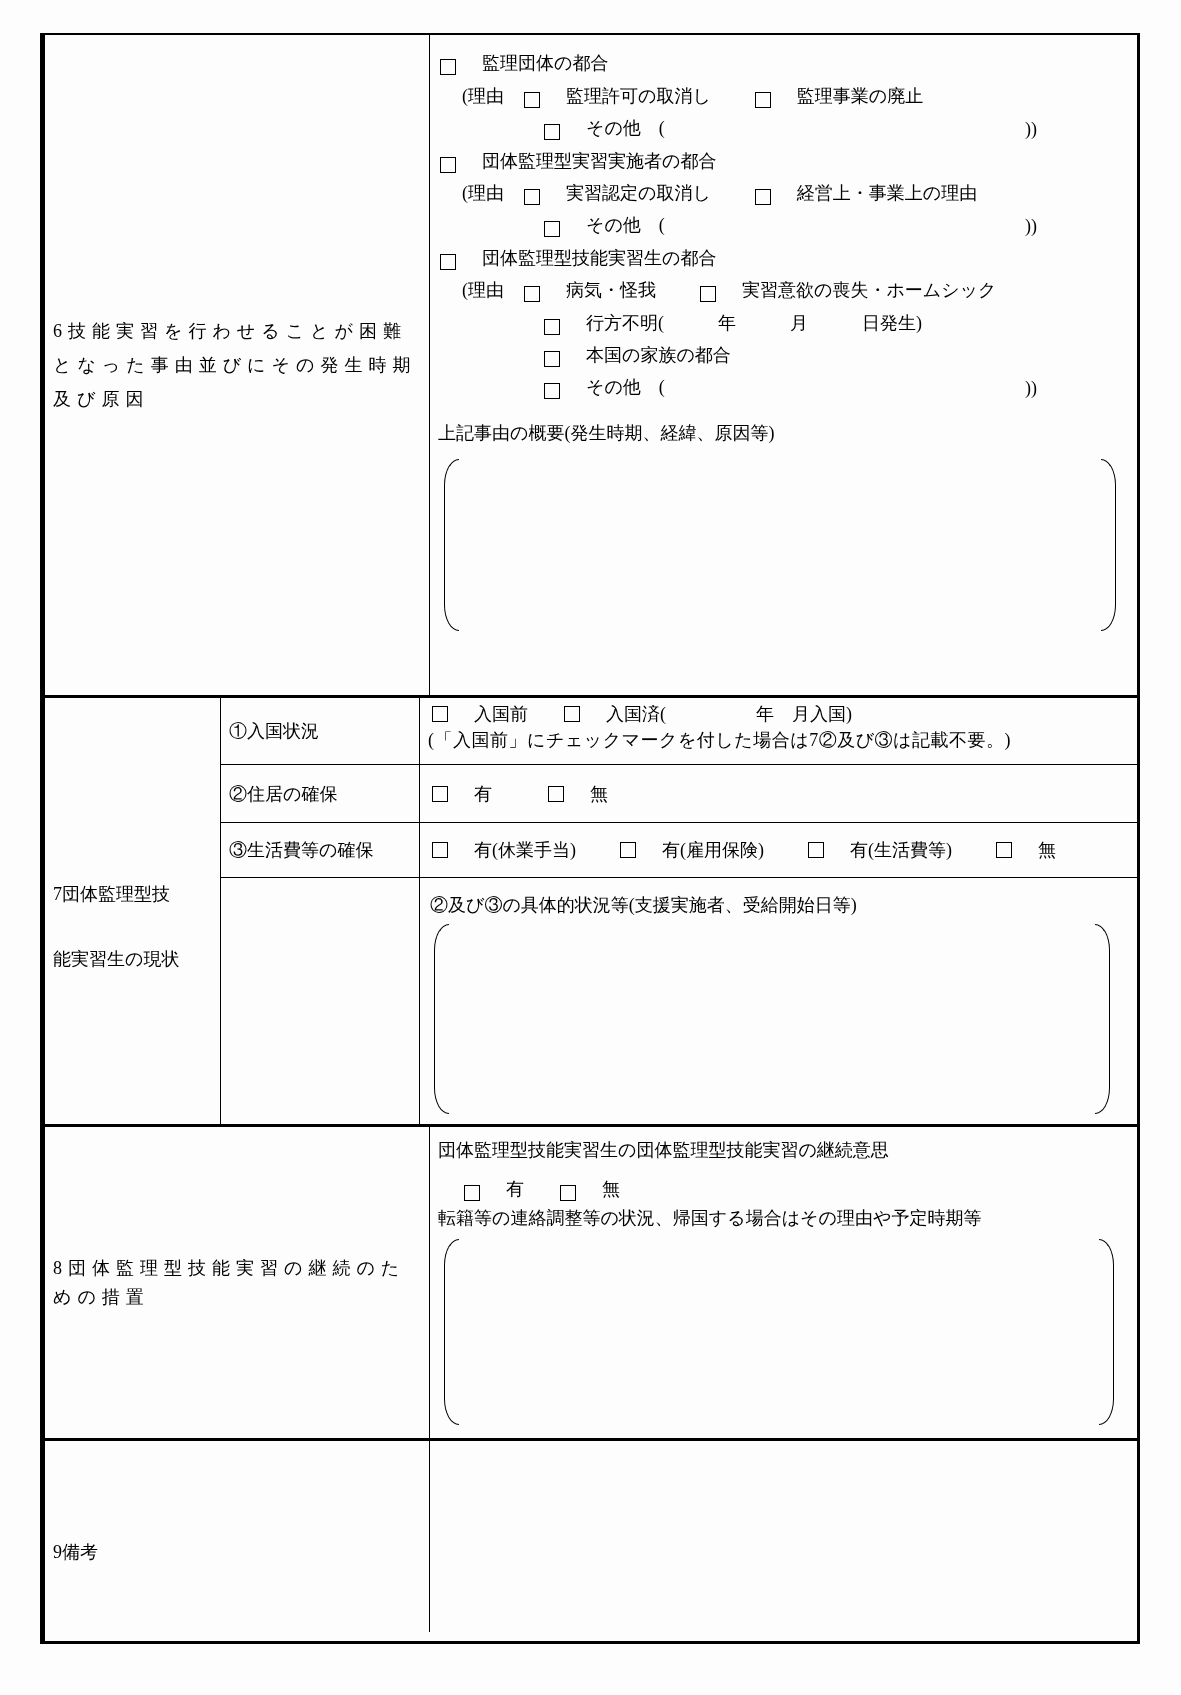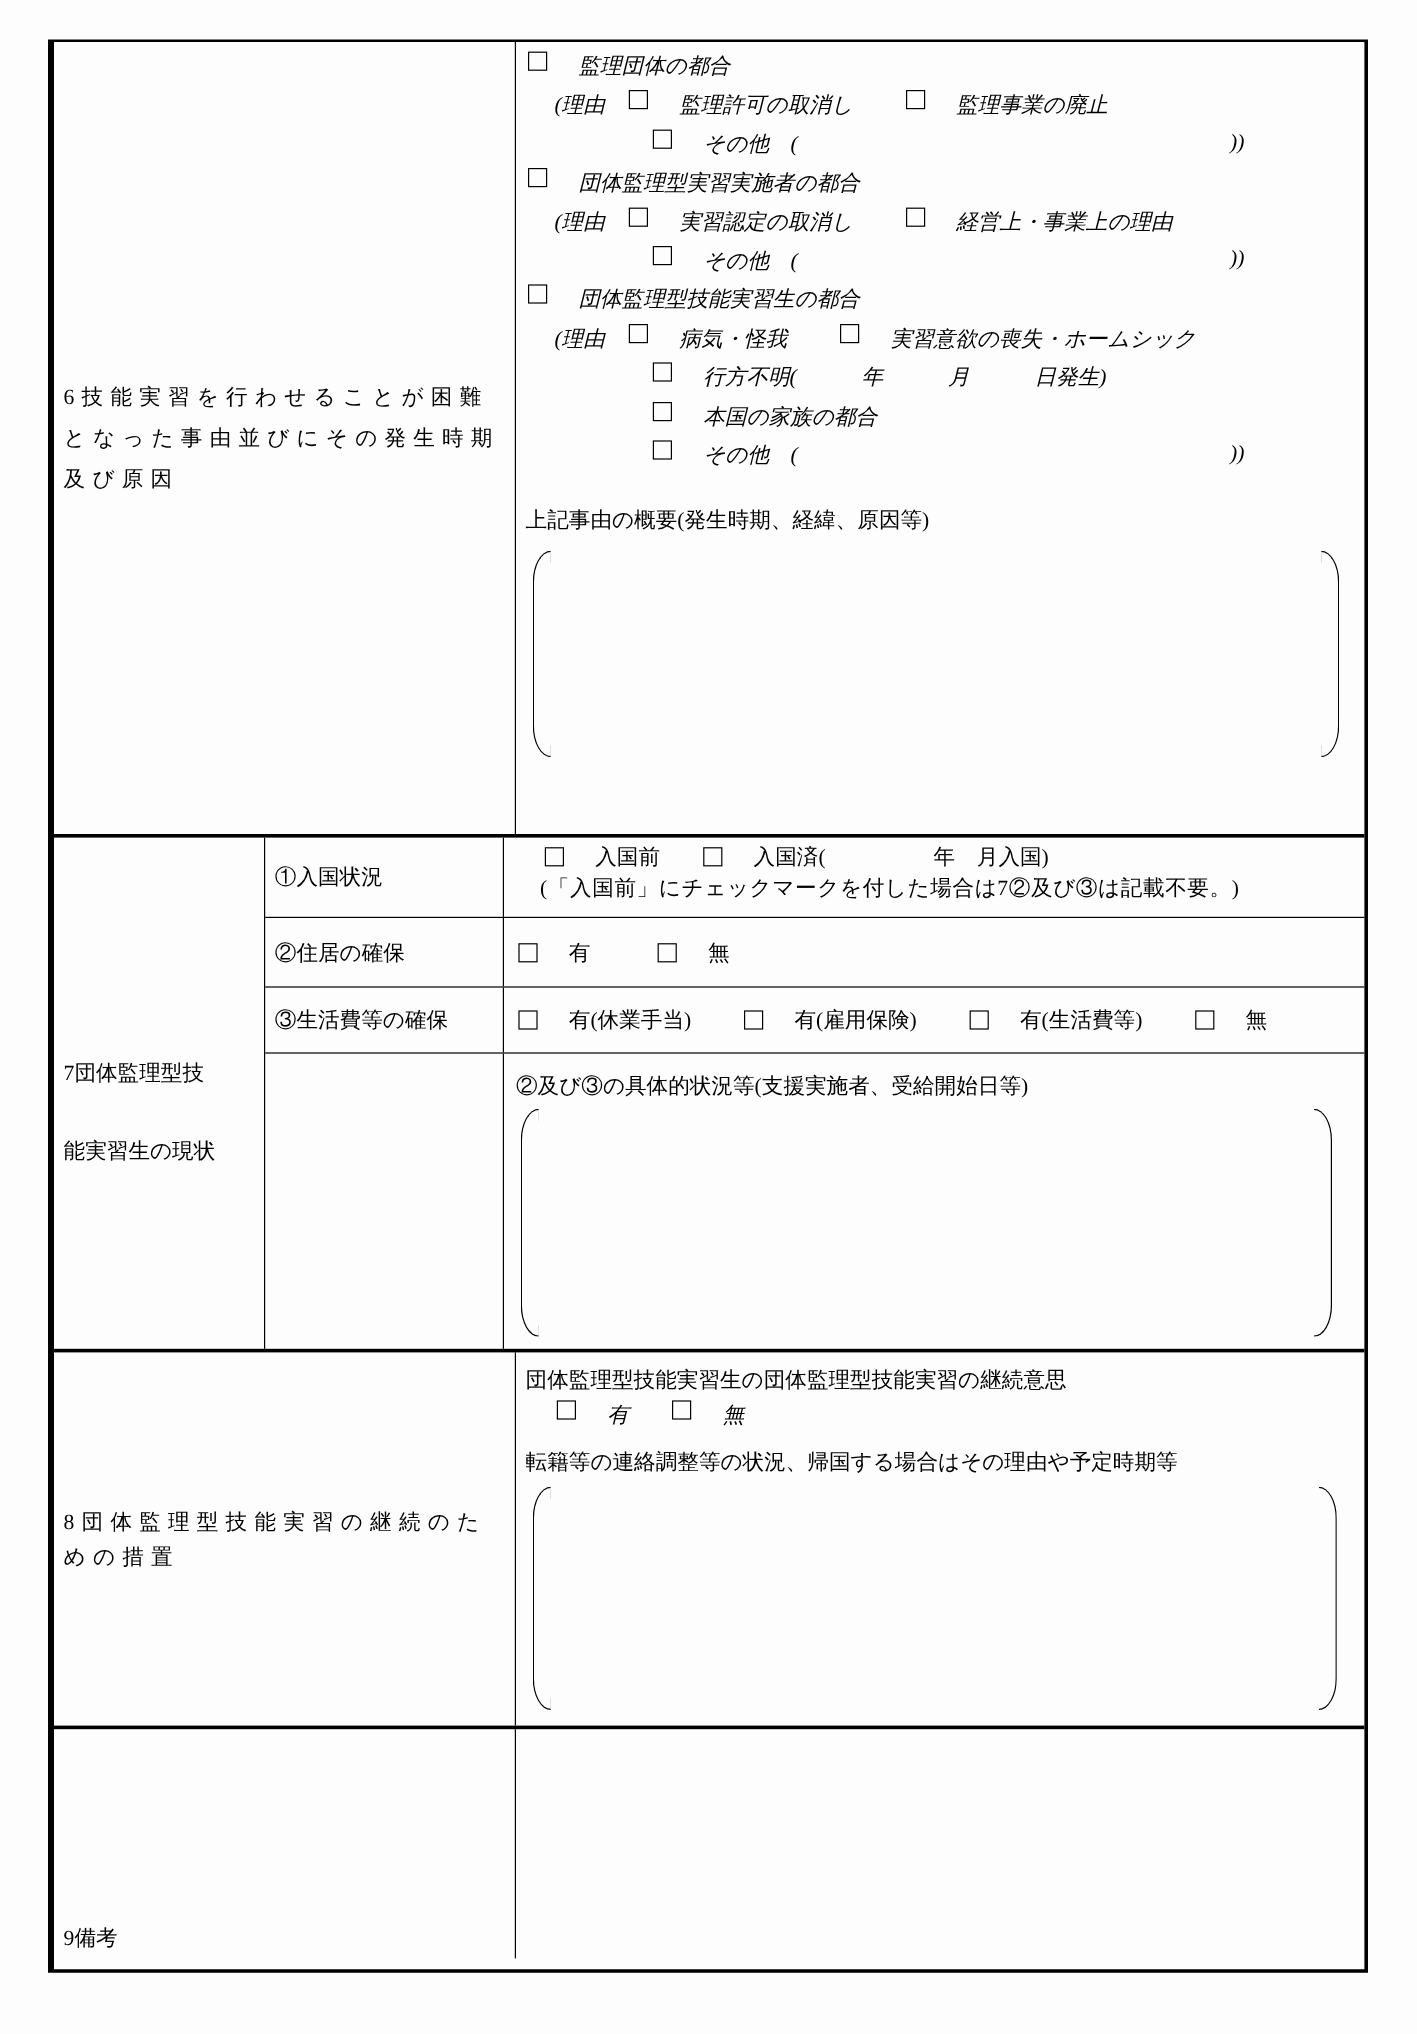--- a/index.html
+++ b/index.html
@@ -28,21 +28,21 @@
   .lbl-plain { letter-spacing:0; line-height:33px;margin-top:32px; }
   .r8 .lbl-line { line-height:29px; }
   .content { flex:1; position:relative; }
   .txt { white-space:pre; }
   
   .ck {
     display:inline-block; width:16px; height:16px;
     border:1.5px solid #000; background:#fdfdfd; flex-shrink:0;
   }
   
-  .ln { display:flex; align-items:flex-start;font-style:italic; }
+  .ln { display:flex; align-items:flex-end; }
   .mlA { margin-left:26px; }   
   .ml20 { margin-left:20px; }  
   .ml44 { margin-left:44px; }  
   .ml36 { margin-left:36px; }
   .ml56 { margin-left:56px; }
   .grow { flex:1; }
   
   .r6 { height:663px; }
   .r6 .content { padding-top:8px; }
   .r6 .ln { height:32.4px; padding-left:10px; }
@@ -60,37 +60,37 @@
   .ta6 { margin:10px 0 0 14px; width:672px; height:172px; }
   
   .r7 { height:429px; }
   .r7-right { flex:1; display:flex; flex-direction:column; }
   .subrow { display:flex; border-bottom:1px solid #000; }
   .subrow:last-child { border-bottom:none; }
   .sublblcol {
     width:199px; border-right:1px solid #000; flex-shrink:0;
     display:flex; align-items:center; padding-left:8px;
   }
-  .s1 { height:69px;gap:22px; } .s2 { height:59px; } .s3 { height:57px; } .s4 { height:252px; }
+  .s1 { height:69px; } .s2 { height:59px; } .s3 { height:57px; } .s4 { height:252px; }
   .s1 .content { padding-top:3px; }
   .sub-ln { display:flex; align-items:center; height:26px; padding-left:12px; }
   .note-ln { padding-left:8px; line-height:26px; letter-spacing:0.5px; }
   .s2 .content, .s3 .content { display:flex; align-items:center; padding-left:12px; }
   .s4 .content { padding-top:14px; }
   .s4 .sub4-title { padding-left:10px; line-height:26px; }
   .ta7 { margin:6px 0 0 14px; width:676px; height:190px; }
   
   .r8 { height:314px; }
   .r8 .content { padding-top:6px; }
   .r8 .ln-text { line-height:34px; padding-left:8px; }
   .r8 .ln-cb { height:34px; padding-left:34px; }
   .ta8 { margin:4px 0 0 14px; width:670px; height:186px; }
   
   .r9 { height:191px; }
-  .r9 .lblcol { justify-content:flex-end; }
+  .r9 .lblcol { justify-content:center; }
 </style>
 </head>
 <body>
 
 <div class="tbl">
 
   <div class="row r6">
     <div class="lblcol">
       <div class="lbl-line">6技能実習を行わせることが困難</div>
       <div class="lbl-line">となった事由並びにその発生時期</div>

